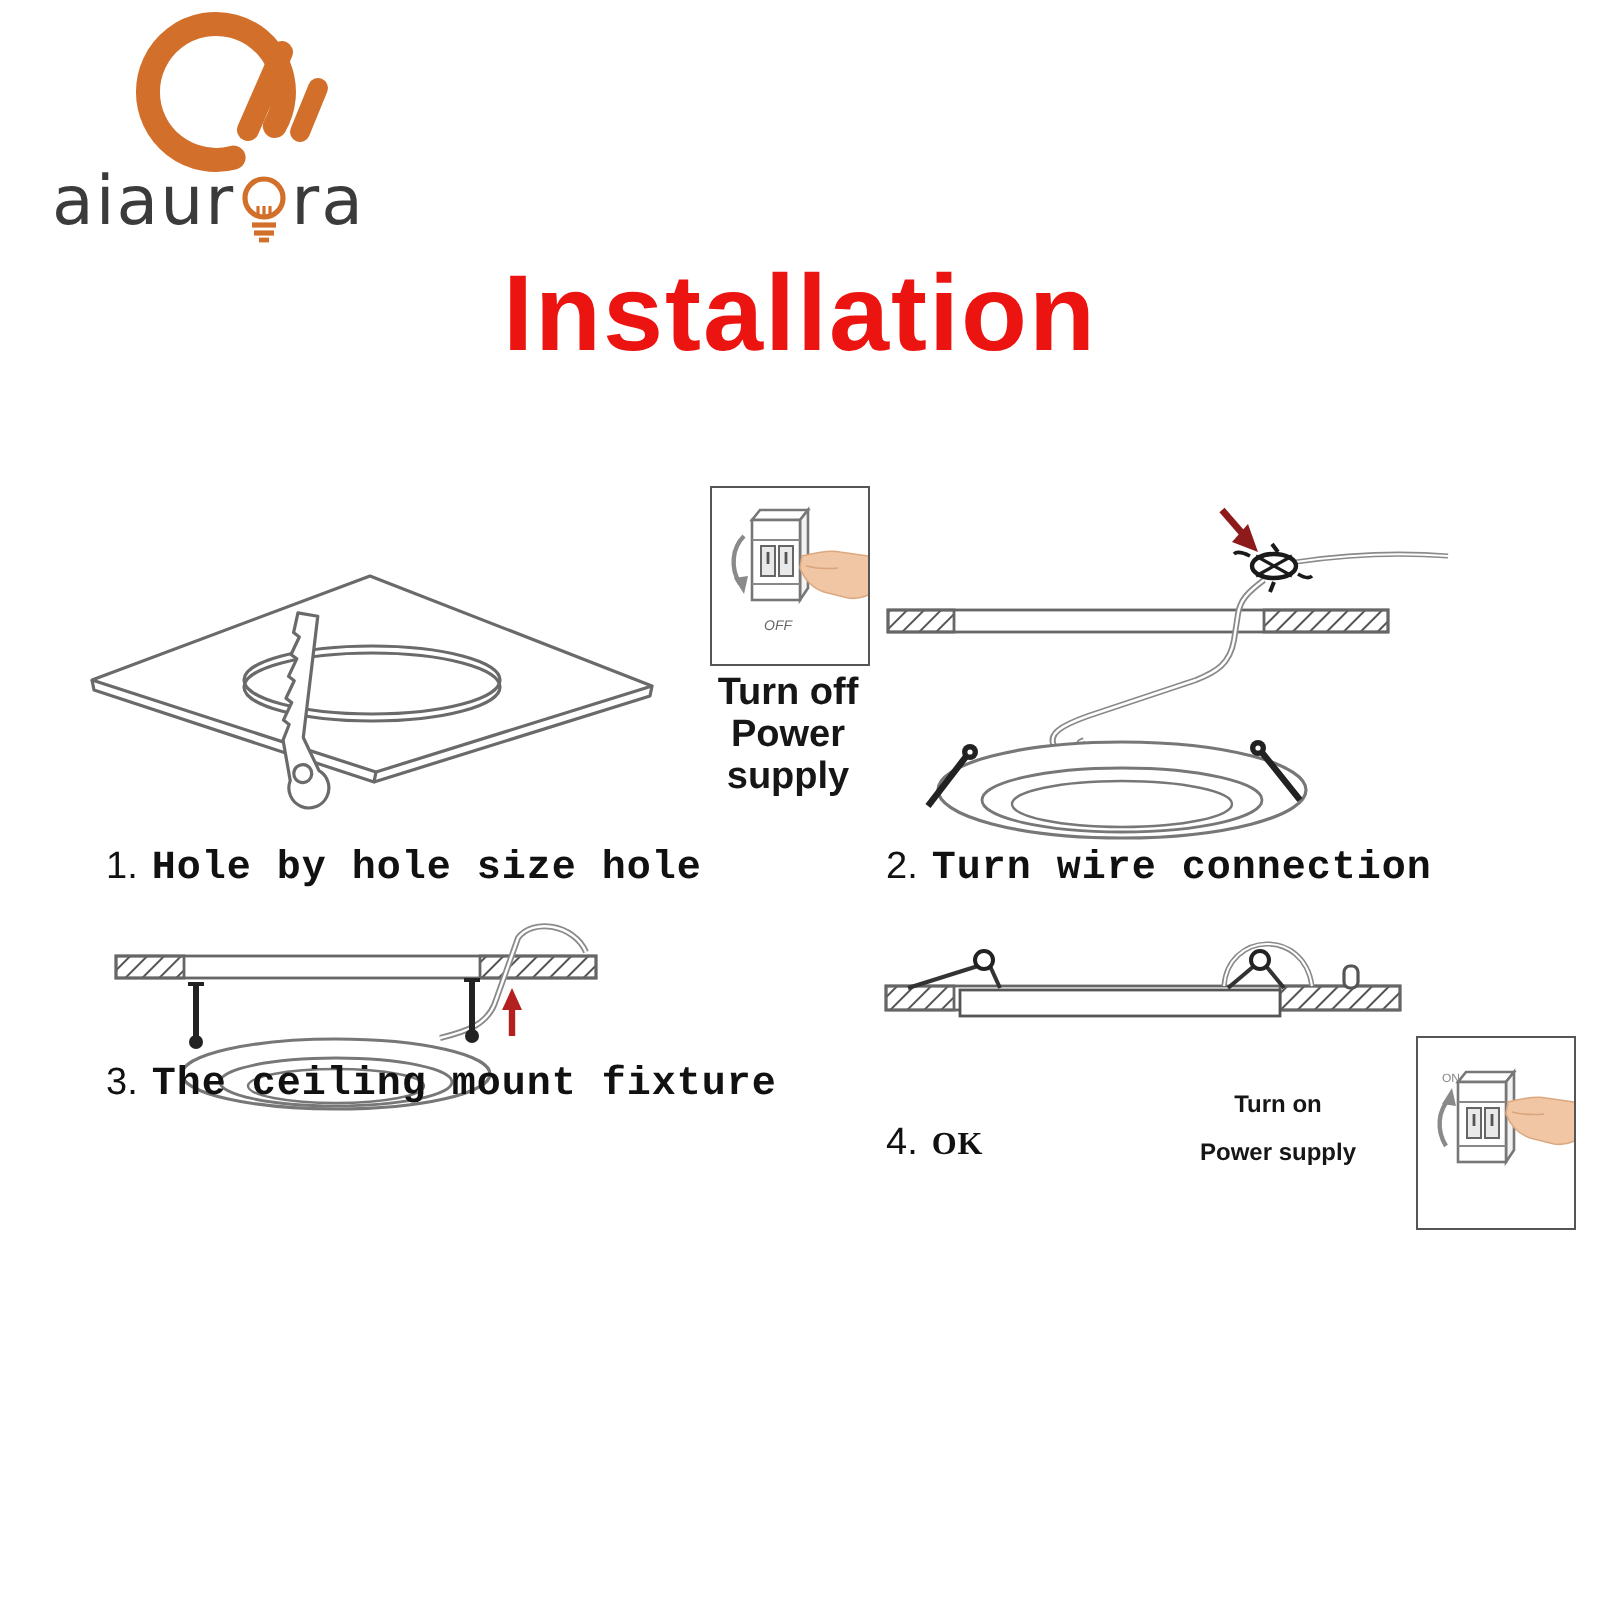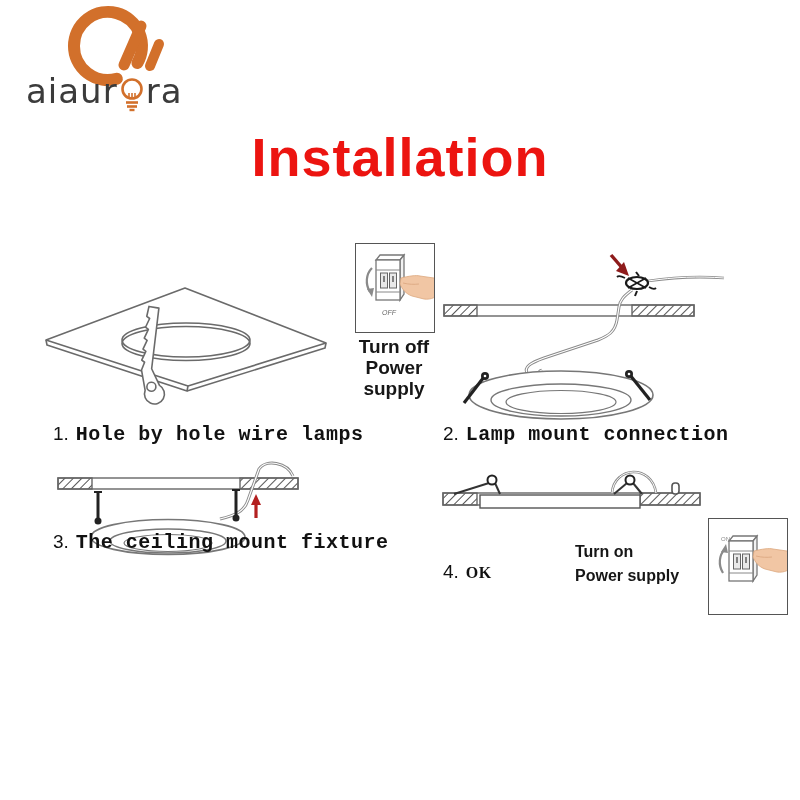--- a/index.html
+++ b/index.html
@@ -1,36 +1,36 @@
 <!DOCTYPE html>
 <html><head>
 <meta charset="utf-8">
 <style>
   html,body{margin:0;padding:0;background:#fff;}
   #stage{position:relative;width:800px;height:800px;background:#ffffff;overflow:hidden;
          font-family:"Liberation Sans",sans-serif;}
   .abs{position:absolute;}
   
-  #brand-row{position:absolute;left:26px;top:72px;display:flex;align-items:flex-start;}
+  #brand-row{position:absolute;left:26px;top:82px;display:flex;align-items:flex-start;}
   .brand-txt{font-family:"DejaVu Sans",sans-serif;font-size:34px;color:#3b3b3b;
              letter-spacing:1px;line-height:38px;}
   
   #title{position:absolute;left:0;top:126px;width:800px;text-align:center;
          font-size:54px;font-weight:700;color:#ec1410;letter-spacing:1px;}
   
   .caption{position:absolute;white-space:nowrap;color:#111;}
   .caption .num{font-family:"Liberation Sans",sans-serif;font-size:19px;margin-right:7px;}
   .caption .lbl{font-family:"Liberation Mono","DejaVu Sans Mono",monospace;
                 font-weight:700;font-size:20px;letter-spacing:0.5px;}
   .caption .lbl.serif{font-family:"Liberation Serif",serif;font-size:16px;}
   
   .psu-box{position:absolute;border:1.6px solid #555;background:#fff;}
   .psu-text{position:absolute;font-size:19px;font-weight:600;color:#161616;line-height:21px;}
   .psu-text.center{text-align:center;}
-  .psu-text.right{text-align:left;line-height:24px;font-size:16px;}
+  .psu-text.right{text-align:center;line-height:24px;font-size:12px;}
   svg{display:block;}
 </style>
 </head>
 <body>
 
 <div id="stage">
 
   <svg class="abs" style="left:58px;top:4px" width="130" height="84" viewBox="0 0 130 84">
     <path d="M 58.8,74.8 A 34 34 0 1 1 79.4,59" fill="none" stroke="#d2702b" stroke-width="12" stroke-linecap="round"></path>
     <line x1="83" y1="22" x2="66" y2="61" stroke="#d2702b" stroke-width="11" stroke-linecap="round"></line>
@@ -199,24 +199,24 @@
       <path d="M 174,41 C 176,14 214,12 218,41" fill="none" stroke="#8a8a8a" stroke-width="2.6"></path>
       <path d="M 174,41 C 176,14 214,12 218,41" fill="none" stroke="#fff" stroke-width="1"></path>
       <line x1="189" y1="31" x2="176" y2="42" stroke="#333" stroke-width="2"></line>
       <line x1="195" y1="31" x2="204" y2="42" stroke="#333" stroke-width="2"></line>
       <circle cx="192" cy="28" r="4.5" fill="#fff" stroke="#222" stroke-width="2"></circle>
     </g>
     <rect x="234" y="31" width="7" height="11" rx="3" fill="#fff" stroke="#555" stroke-width="1.6"></rect>
   </svg>
 
   <div class="caption" style="left:53px;top:423px">
-    <span class="num">1.</span><span class="lbl">Hole by hole wire lamps</span>
+    <span class="num">1.</span><span class="lbl">Hole by hole size hole</span>
   </div>
   <div class="caption" style="left:443px;top:423px">
-    <span class="num">2.</span><span class="lbl">Lamp mount connection</span>
+    <span class="num">2.</span><span class="lbl">Turn wire connection</span>
   </div>
   <div class="caption" style="left:53px;top:531px">
     <span class="num">3.</span><span class="lbl">The ceiling mount fixture</span>
   </div>
   <div class="caption" style="left:443px;top:561px">
     <span class="num">4.</span><span class="lbl serif">OK</span>
   </div>
 
   <div class="psu-text right" style="left:575px;top:540px;width:128px">
     <div>Turn on</div>

